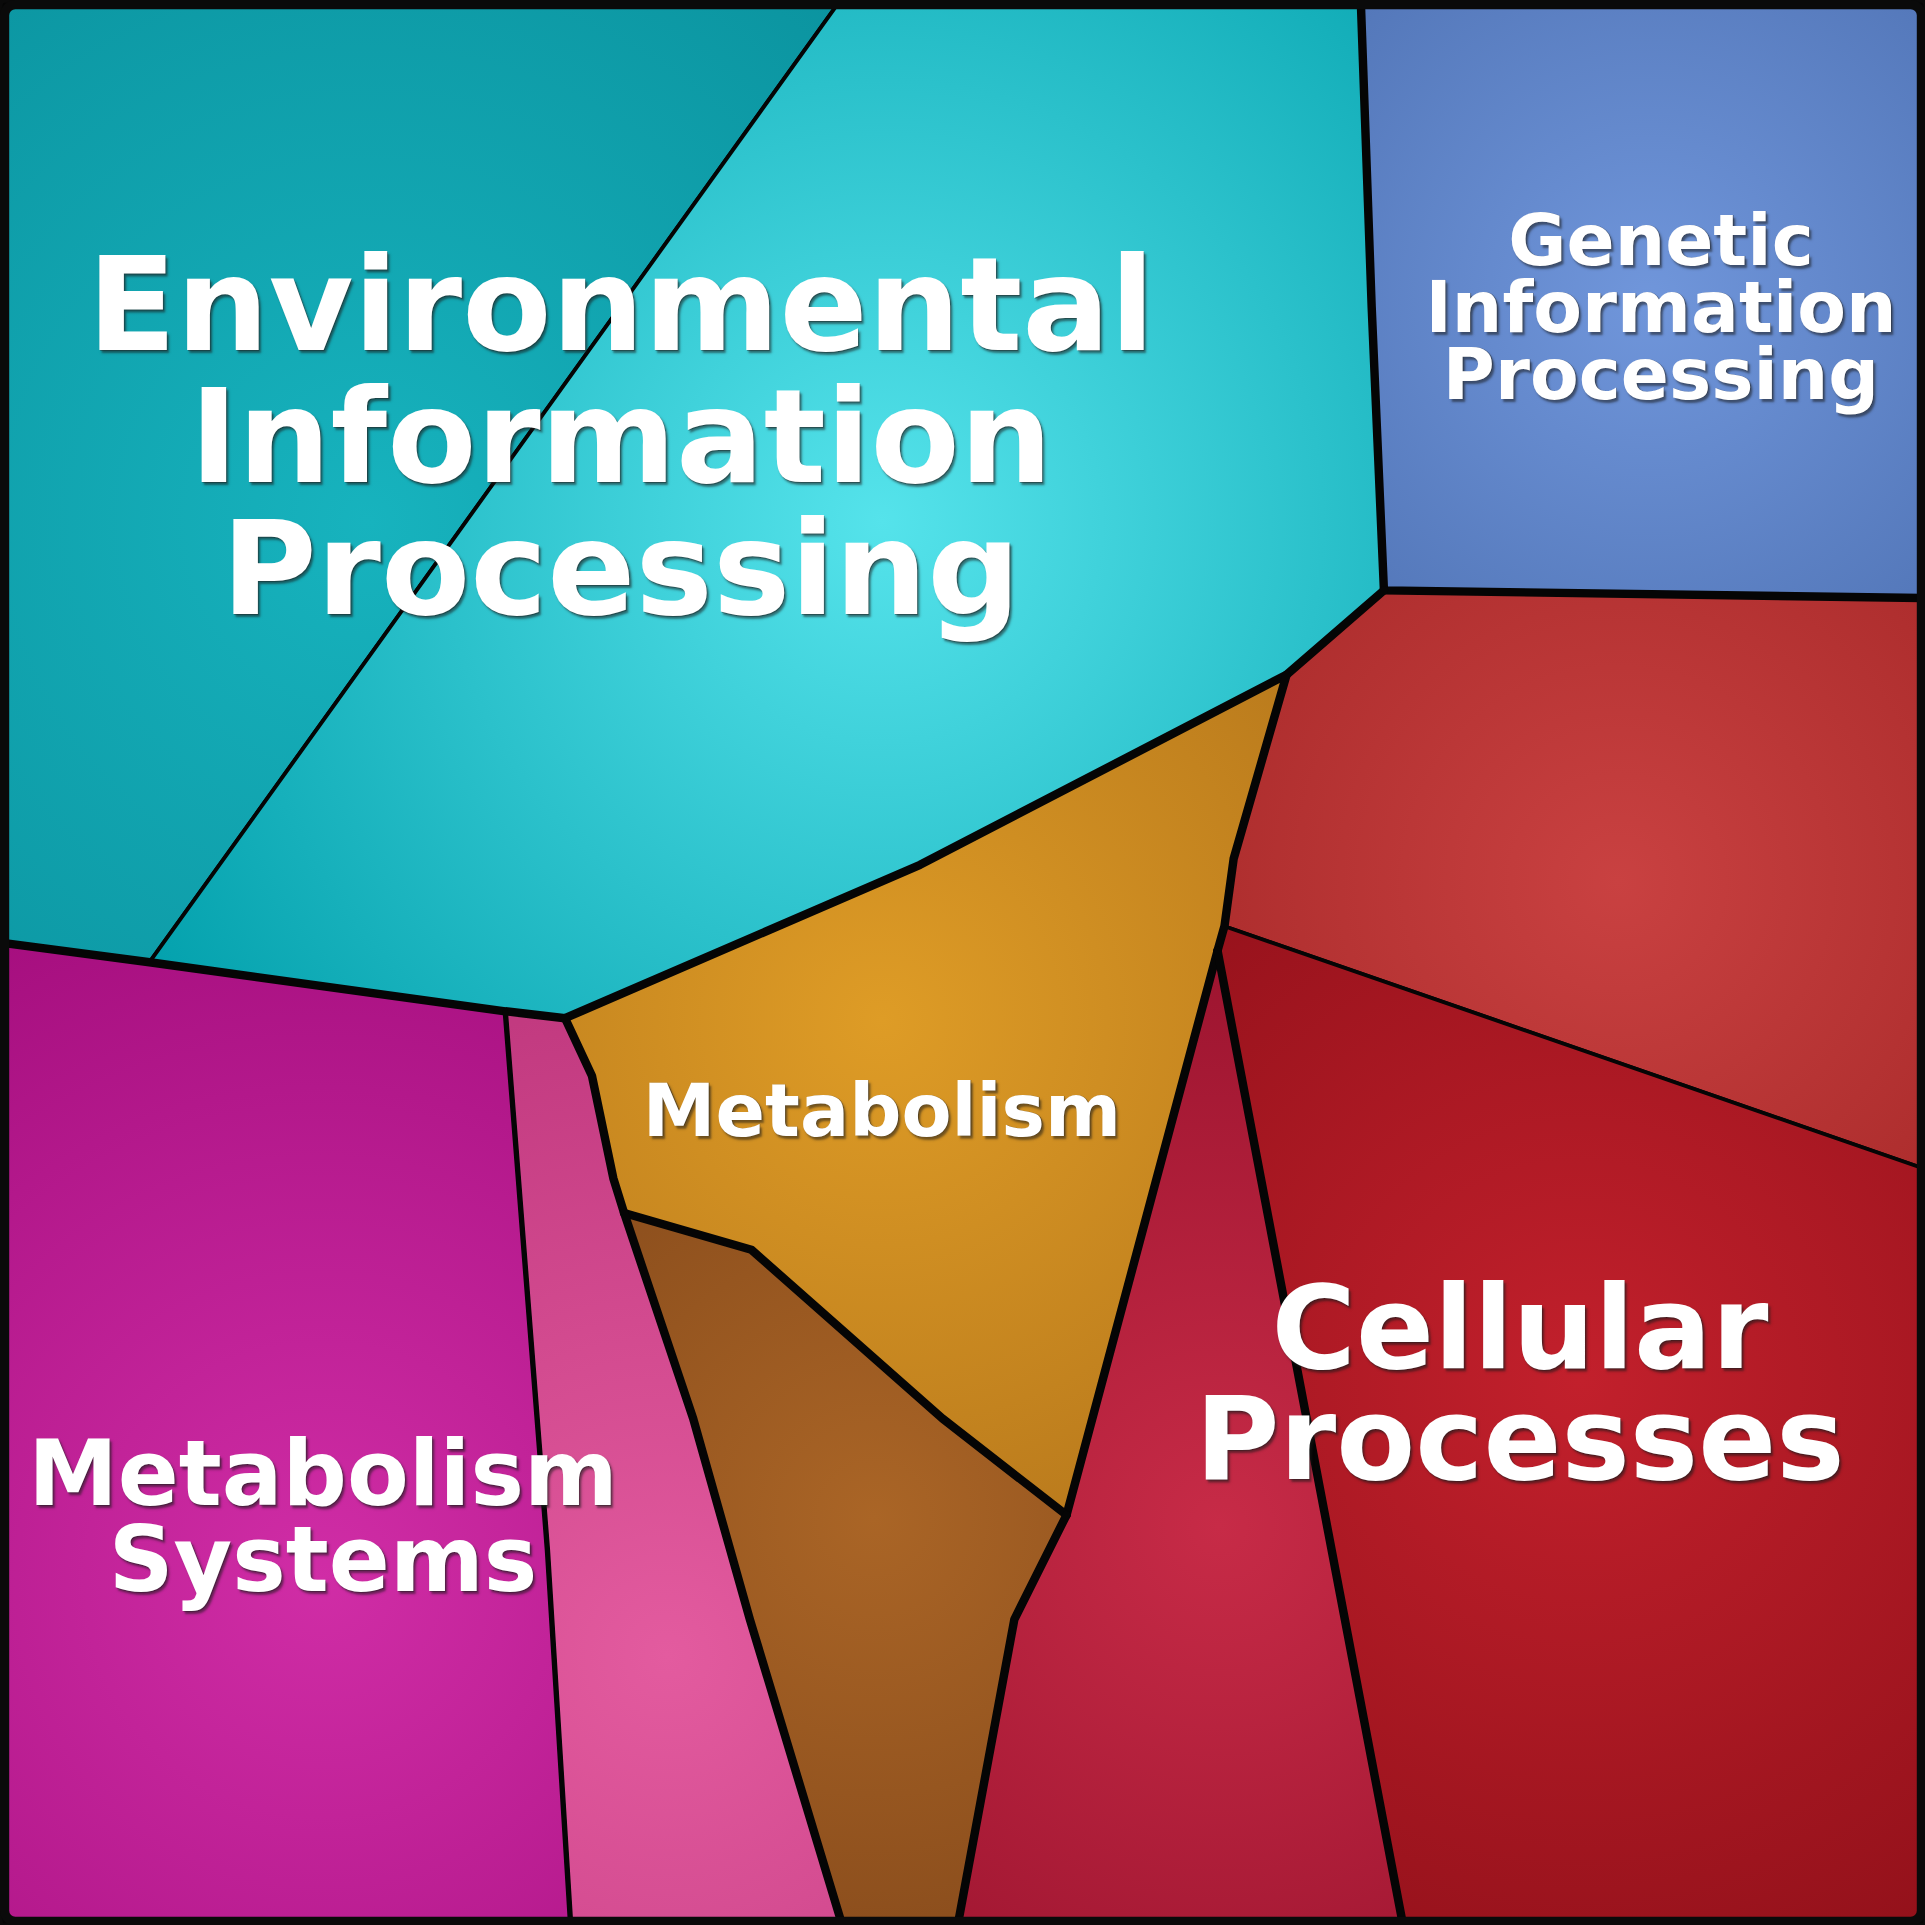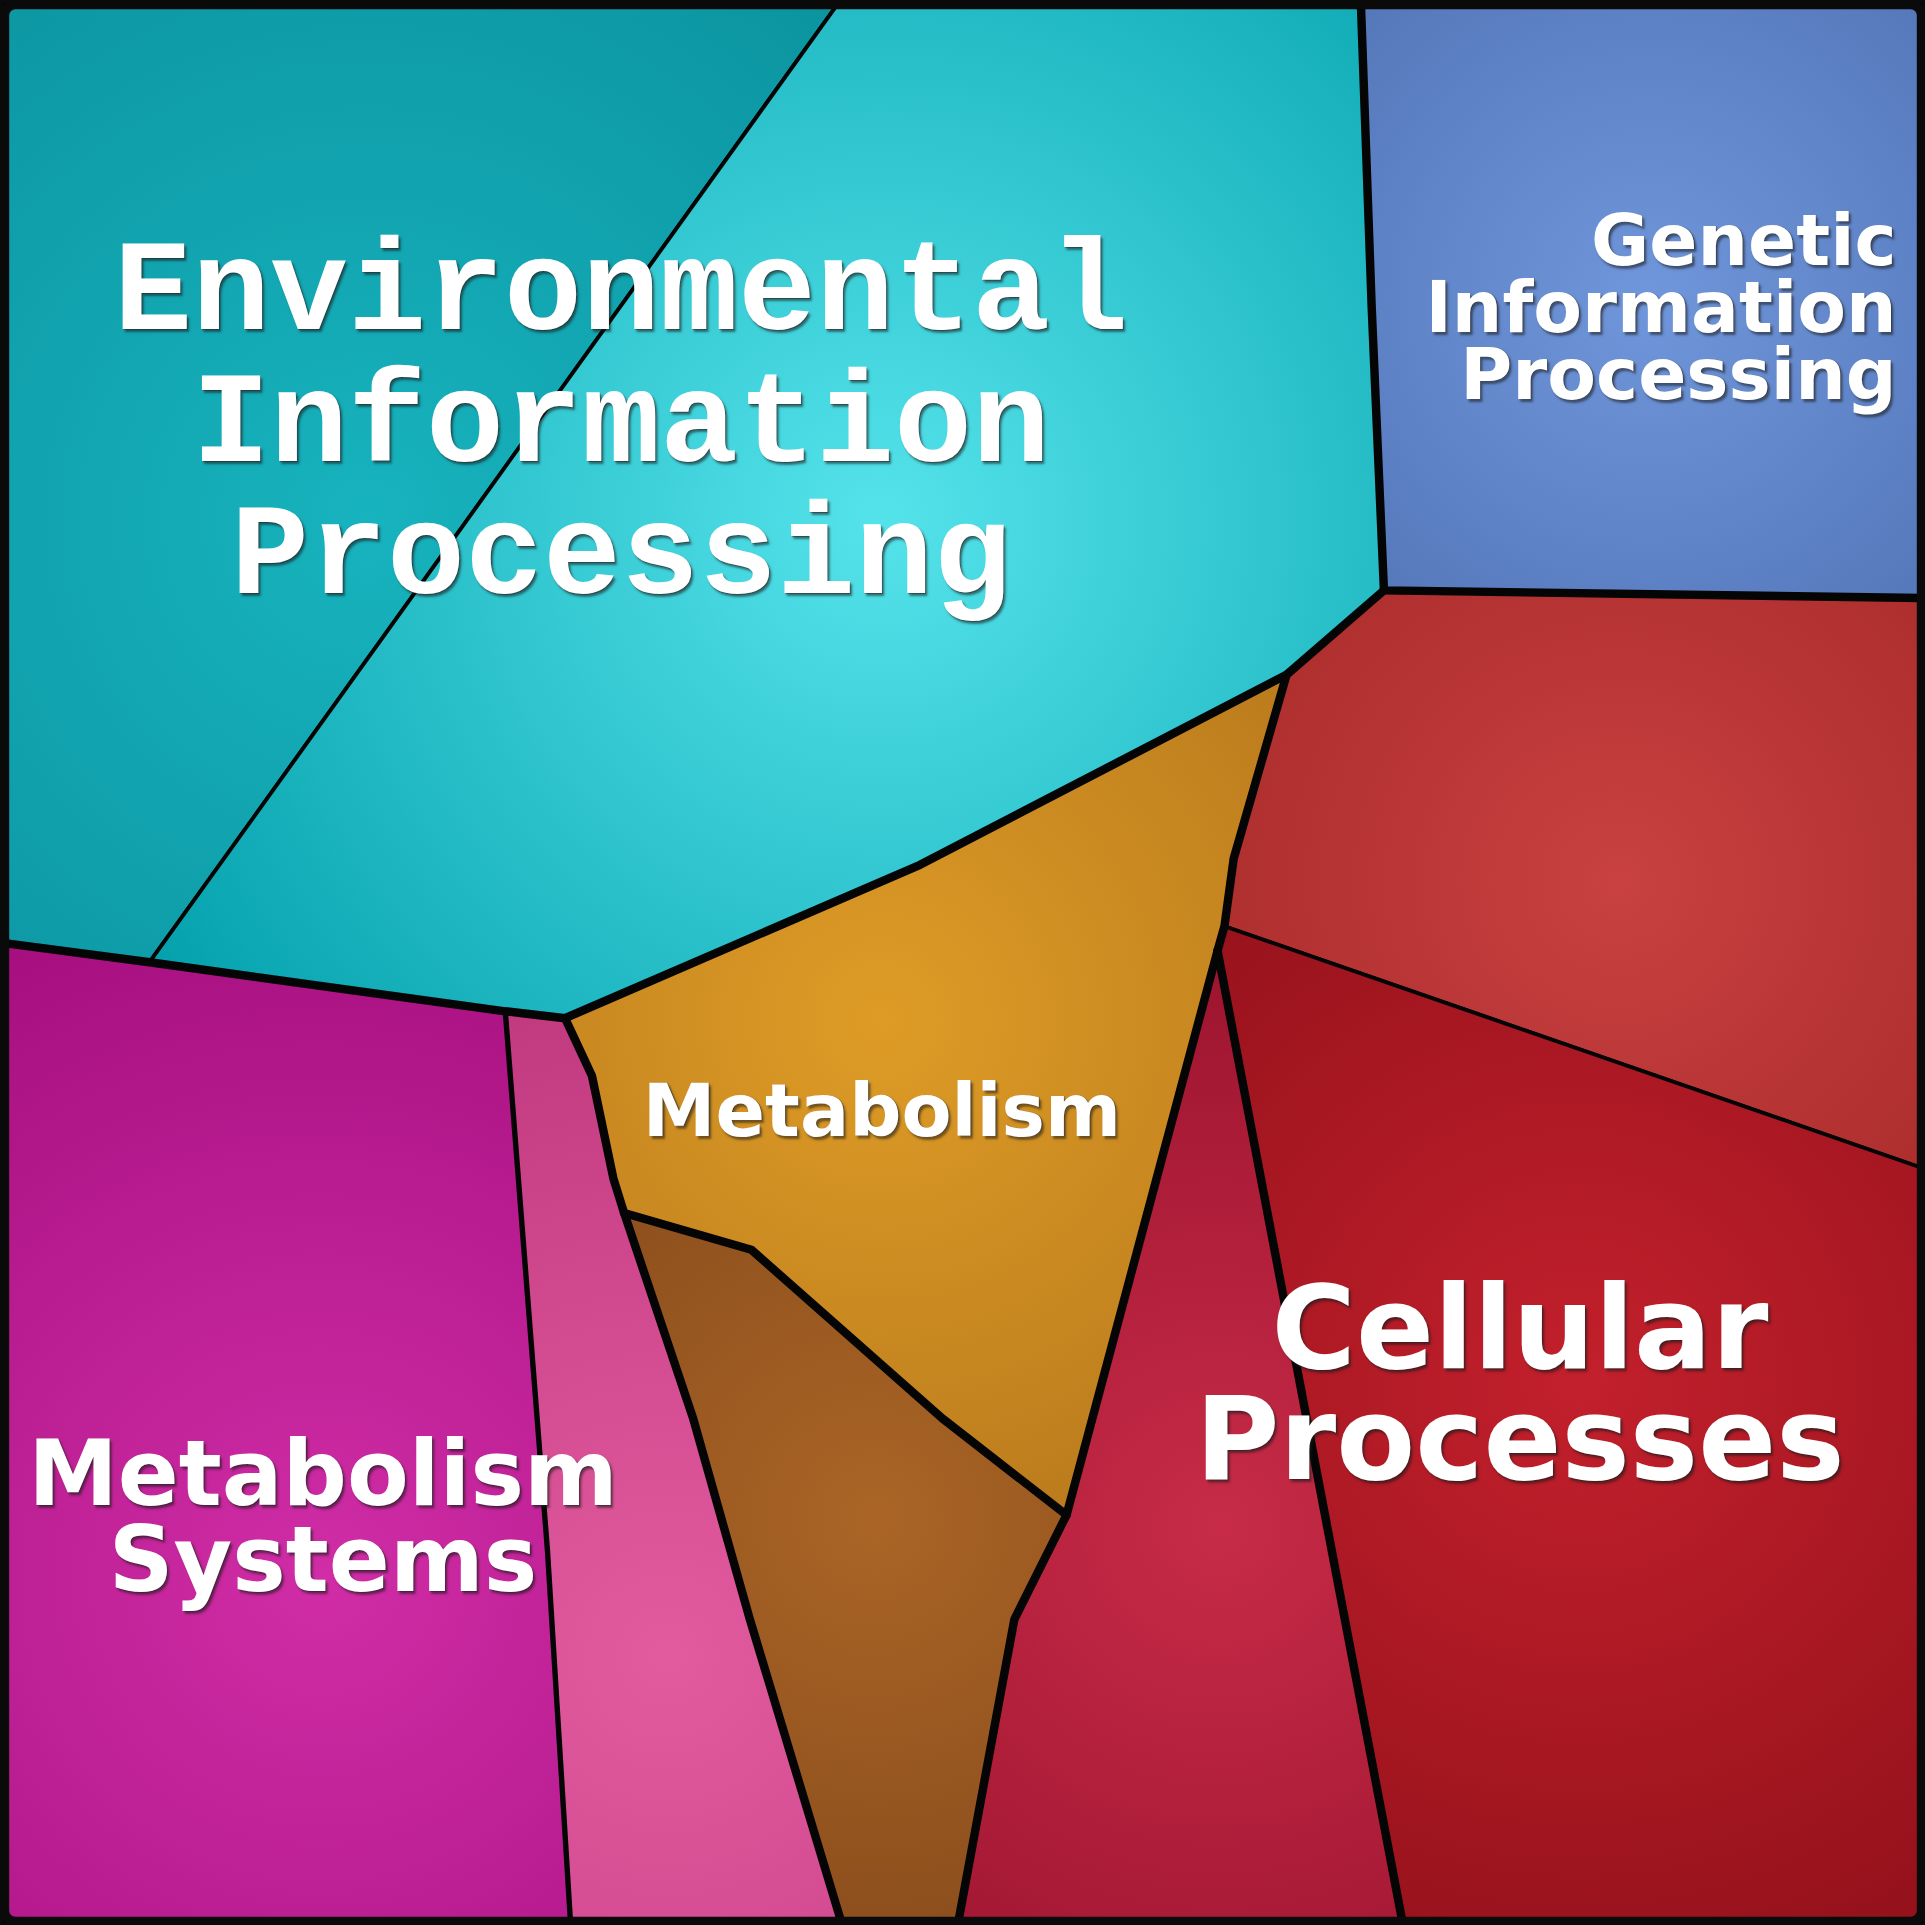--- a/index.html
+++ b/index.html
@@ -3,22 +3,22 @@
 <meta charset="utf-8">
 <style>
   html,body{margin:0;padding:0;background:#000;}
   #stage{position:relative;width:1926px;height:1926px;background:#0a0a0a;overflow:hidden;
          font-family:"DejaVu Sans","Liberation Sans",sans-serif;}
   #map{position:absolute;left:0;top:0;width:1926px;height:1926px;}
   .lbl{position:absolute;transform:translate(-50%,-50%);text-align:center;color:#fff;
        font-weight:bold;white-space:nowrap;
        text-shadow:2.3px 3.1px 2.3px rgba(25,25,25,0.55), 0.8px 0.8px 0 rgba(40,40,40,0.4);}
   .lbl span{display:block;}
-  .lbl-eip{left:621px;top:427px;font-size:130px;line-height:132px;font-family:Liberation Mono, monospace;}
-  .lbl-gip{left:1661px;top:307px;font-size:71px;line-height:67px;text-align:right;}
+  .lbl-eip{left:621px;top:437px;font-size:130px;line-height:132px;}
+  .lbl-gip{left:1661px;top:307px;font-size:71px;line-height:67px;}
   .lbl-met{left:882px;top:1110px;font-size:73px;line-height:73px;}
   .lbl-cp{left:1520px;top:1384px;font-size:115px;line-height:111px;}
   .lbl-os{left:323px;top:1517px;font-size:90px;line-height:86px;}
 </style>
 </head>
 <body>
 
 <div id="stage">
 
   <svg id="map" viewBox="0 0 2512 2512" xmlns="http://www.w3.org/2000/svg">

